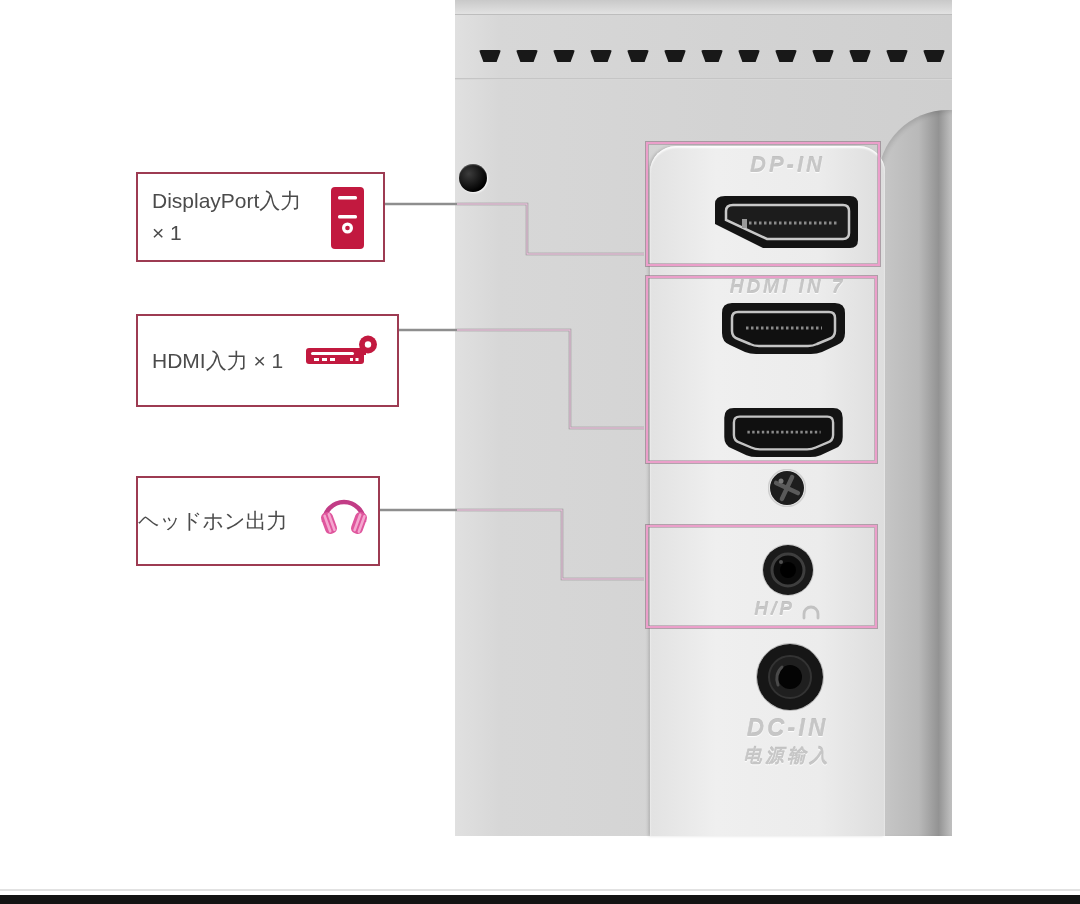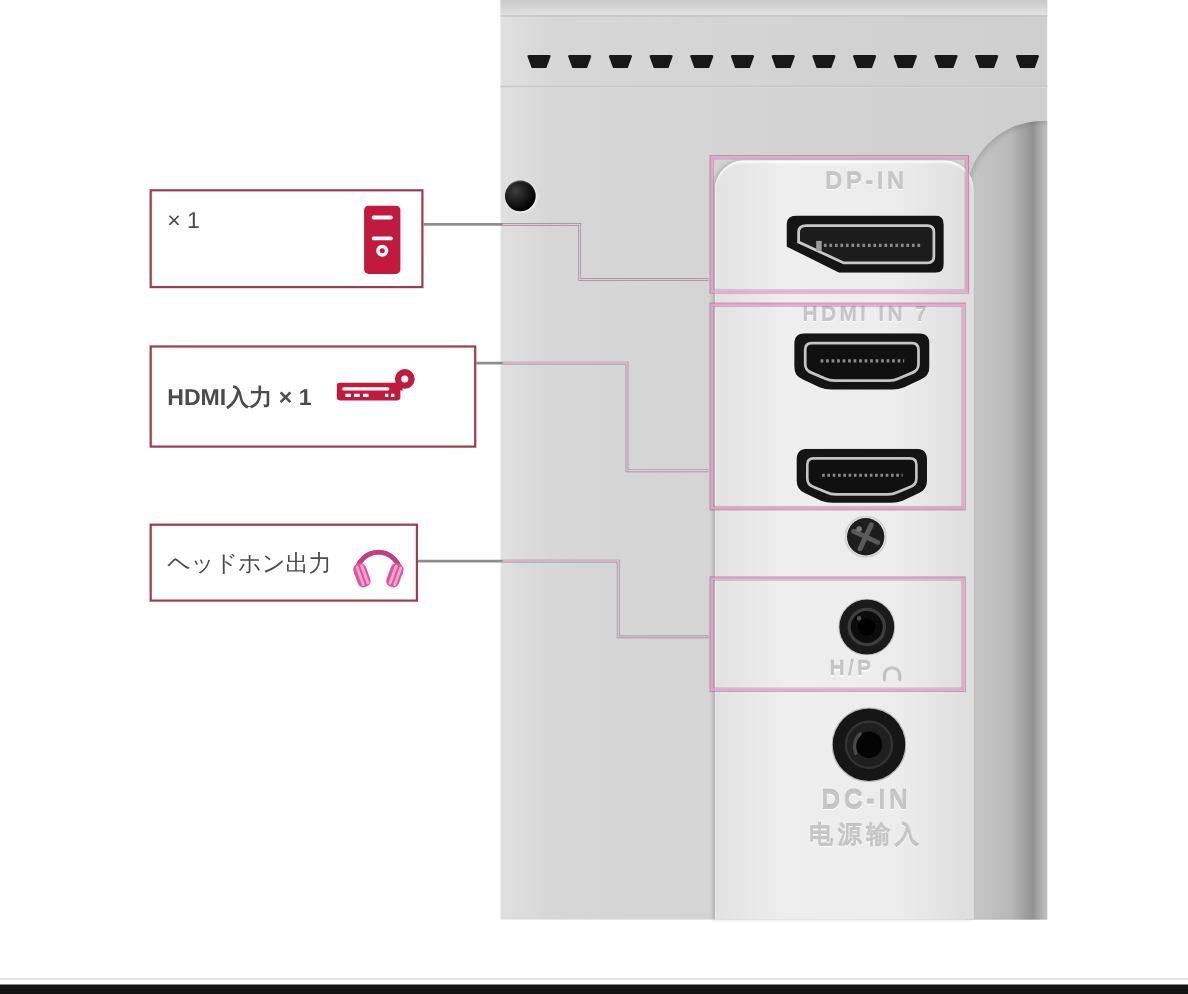--- a/index.html
+++ b/index.html
@@ -4,20 +4,21 @@
 <style>
   * { margin:0; padding:0; box-sizing:border-box; }
   html,body { background:#ffffff; }
   body { font-family:"Liberation Sans", sans-serif; }
   .page { position:relative; width:1080px; height:904px; background:#ffffff; overflow:hidden; }
 
   
   .photo {
     position:absolute; left:455px; top:0; width:497px; height:836px;
     background:linear-gradient(90deg,#e0e0e0 0px,#d7d7d7 45px,#d3d3d3 55%,#cfcfcf 100%);
+    font-style:italic;
   }
   .photo .top-edge {
     position:absolute; left:0; top:0; width:100%; height:15px;
     background:linear-gradient(#c9c9c9,#e2e2e2);
     border-bottom:1px solid #bdbdbd;
   }
   .photo .vents { position:absolute; left:24px; top:50px; display:flex; gap:15px; }
   .photo .vents i {
     display:block; width:22px; height:12px; background:#181818;
     clip-path:polygon(0 0,100% 0,80% 100%,20% 100%); border-radius:2px;
@@ -48,40 +49,40 @@
     position:absolute; left:40px; right:0; text-align:center;
     color:#c6c6c6; font-weight:bold; letter-spacing:3px;
     text-shadow:0 1px 1px rgba(255,255,255,.95), 0 -1px 0 rgba(110,110,110,.35);
     white-space:nowrap;
   }
   .emboss.dp   { top:6px;  font-size:22px; }
   .emboss.h1   { top:130px; font-size:19px; }
   .emboss.h2   { top:232px; font-size:19px; }
   .emboss.hp   { top:452px; font-size:19px; display:flex; justify-content:center; align-items:flex-end; gap:6px; }
   .emboss.dc   { top:568px; font-size:24px; }
-  .emboss.dccn { top:598px; font-size:22px; letter-spacing:4px; }
+  .emboss.dccn { top:598px; font-size:18px; letter-spacing:4px; }
   .port-svg { position:absolute; }
 
   
   .pinkbox {
     position:absolute; border:2px solid #eb9fca;
     box-shadow:0 0 0 1px rgba(112,82,100,.45), inset 0 0 0 1px rgba(112,82,100,.32);
   }
   .pinkbox.dp   { left:191px; top:142px; width:234px; height:124px; }
   .pinkbox.hdmi { left:191px; top:276px; width:231px; height:187px; }
   .pinkbox.hp   { left:191px; top:525px; width:231px; height:103px; }
 
   
   .callout {
     position:absolute; border:2px solid #9d3b52; background:#ffffff;
     color:#4b4b4b; font-size:21px;
   }
   .callout.dp  { left:136px; top:172px; width:249px; height:90px; padding:11px 0 0 14px; line-height:1.5; }
-  .callout.hdmi{ left:136px; top:314px; width:297px; height:93px; display:flex; align-items:center; padding-left:14px;font-weight:bold; }
-  .callout.hp  { left:136px; top:476px; width:244px; height:71px; display:flex; align-items:center; padding-left:14px; }
+  .callout.hdmi{ left:136px; top:314px; width:263px; height:93px; display:flex; align-items:center; padding-left:14px; }
+  .callout.hp  { left:136px; top:476px; width:244px; height:90px; display:flex; align-items:center; }
   .callout .icn { position:absolute; }
   .callout.dp  .icn { left:192px; top:12px; }
   .callout.hdmi .icn { left:168px; top:19px; }
   .callout.hp  .icn { left:180px; top:12px; }
 
   
   svg.lines { position:absolute; left:0; top:0; width:1080px; height:904px; pointer-events:none; }
 
   
   .bottom-line { position:absolute; left:0; top:889px; width:100%; height:2px; background:#e2e2e2; }
@@ -188,20 +189,21 @@
       <path d="M380,510 H562 V579 H644"></path>
     </g>
     <g fill="none" stroke="#e9c3dc" stroke-width="1.3">
       <path d="M457,204 H527 V254 H644"></path>
       <path d="M457,330 H570 V428 H644"></path>
       <path d="M457,510 H562 V579 H644"></path>
     </g>
   </svg>
 
   <div class="callout dp">
+    <div>DisplayPort入力</div>
     <div>× 1</div>
     <svg class="icn" width="35" height="64" viewBox="0 0 35 64">
       <rect x="1" y="1" width="33" height="62" rx="4" fill="#c2193f"></rect>
       <rect x="8" y="10" width="19" height="3.5" rx="1.5" fill="#fff"></rect>
       <rect x="8" y="29" width="19" height="3.5" rx="1.5" fill="#fff"></rect>
       <circle cx="17.5" cy="42" r="5.5" fill="#fff"></circle>
       <circle cx="17.5" cy="42" r="2.3" fill="#c2193f"></circle>
     </svg>
   </div>
 

